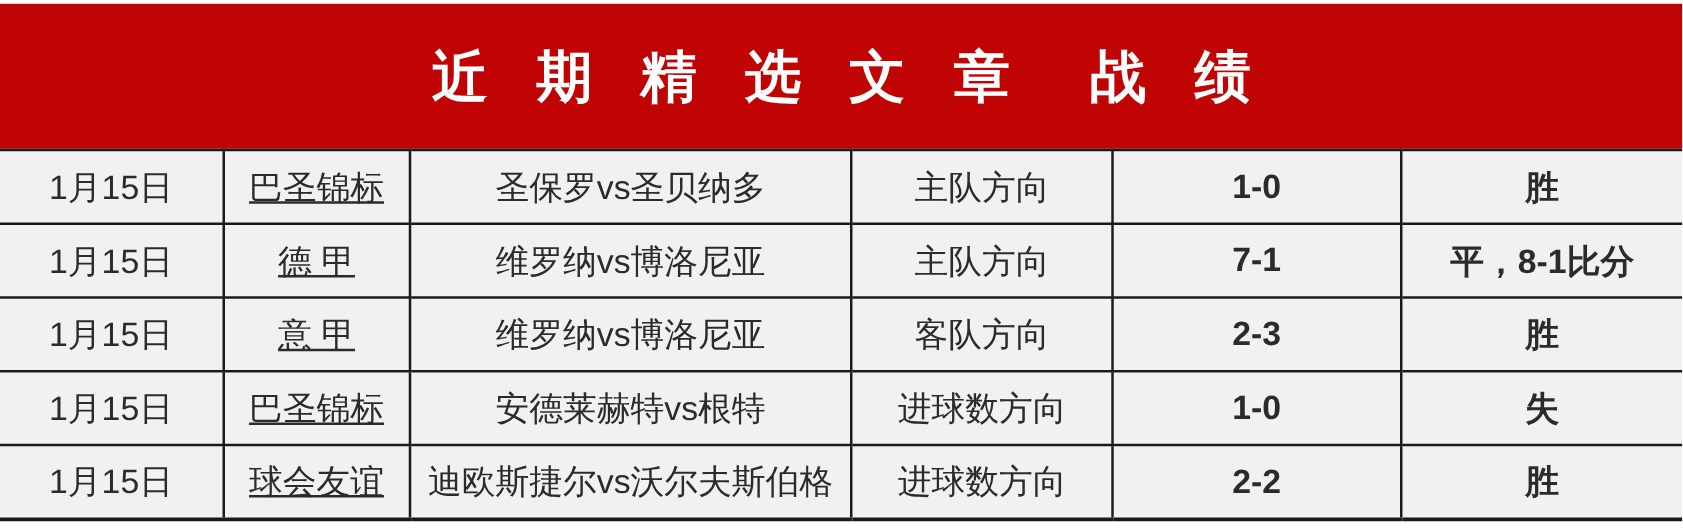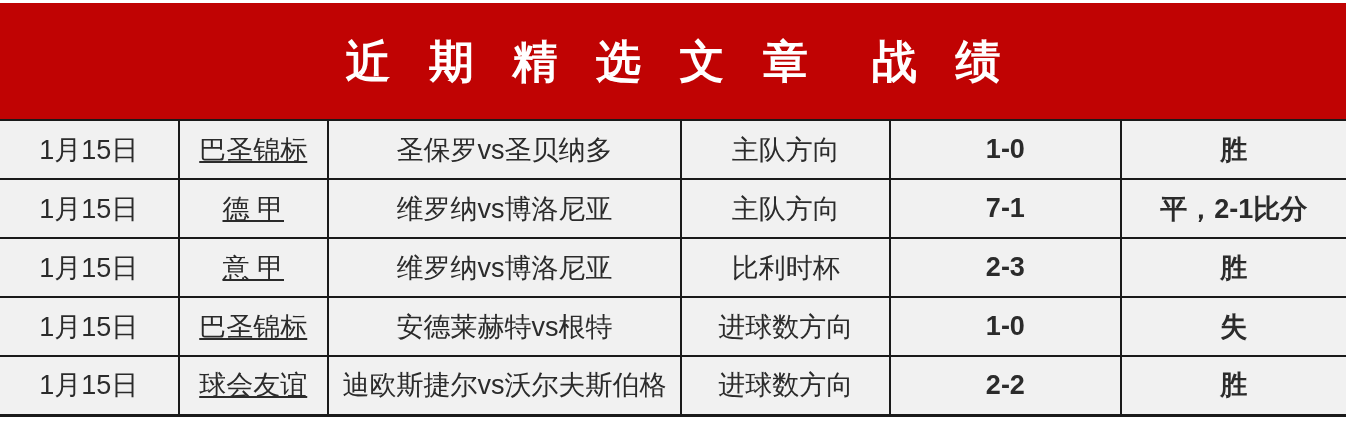--- a/index.html
+++ b/index.html
@@ -105,27 +105,27 @@
         <td class="col-dir">主队方向</td>
         <td class="col-score accent">1-0</td>
         <td class="col-result accent">胜</td>
       </tr>
       <tr>
         <td class="col-date">1月15日</td>
         <td class="col-league league-text">德 甲</td>
         <td class="col-match match-text">维罗纳vs博洛尼亚</td>
         <td class="col-dir">主队方向</td>
         <td class="col-score accent">7-1</td>
-        <td class="col-result accent">平，2-1比分</td>
+        <td class="col-result accent">平，8-1比分</td>
       </tr>
       <tr>
         <td class="col-date">1月15日</td>
         <td class="col-league league-text">意 甲</td>
         <td class="col-match match-text">维罗纳vs博洛尼亚</td>
-        <td class="col-dir">比利时杯</td>
+        <td class="col-dir">客队方向</td>
         <td class="col-score accent">2-3</td>
         <td class="col-result accent">胜</td>
       </tr>
       <tr>
         <td class="col-date">1月15日</td>
         <td class="col-league league-text">巴圣锦标</td>
         <td class="col-match match-text">安德莱赫特vs根特</td>
         <td class="col-dir">进球数方向</td>
         <td class="col-score accent">1-0</td>
         <td class="col-result plain">失</td>

